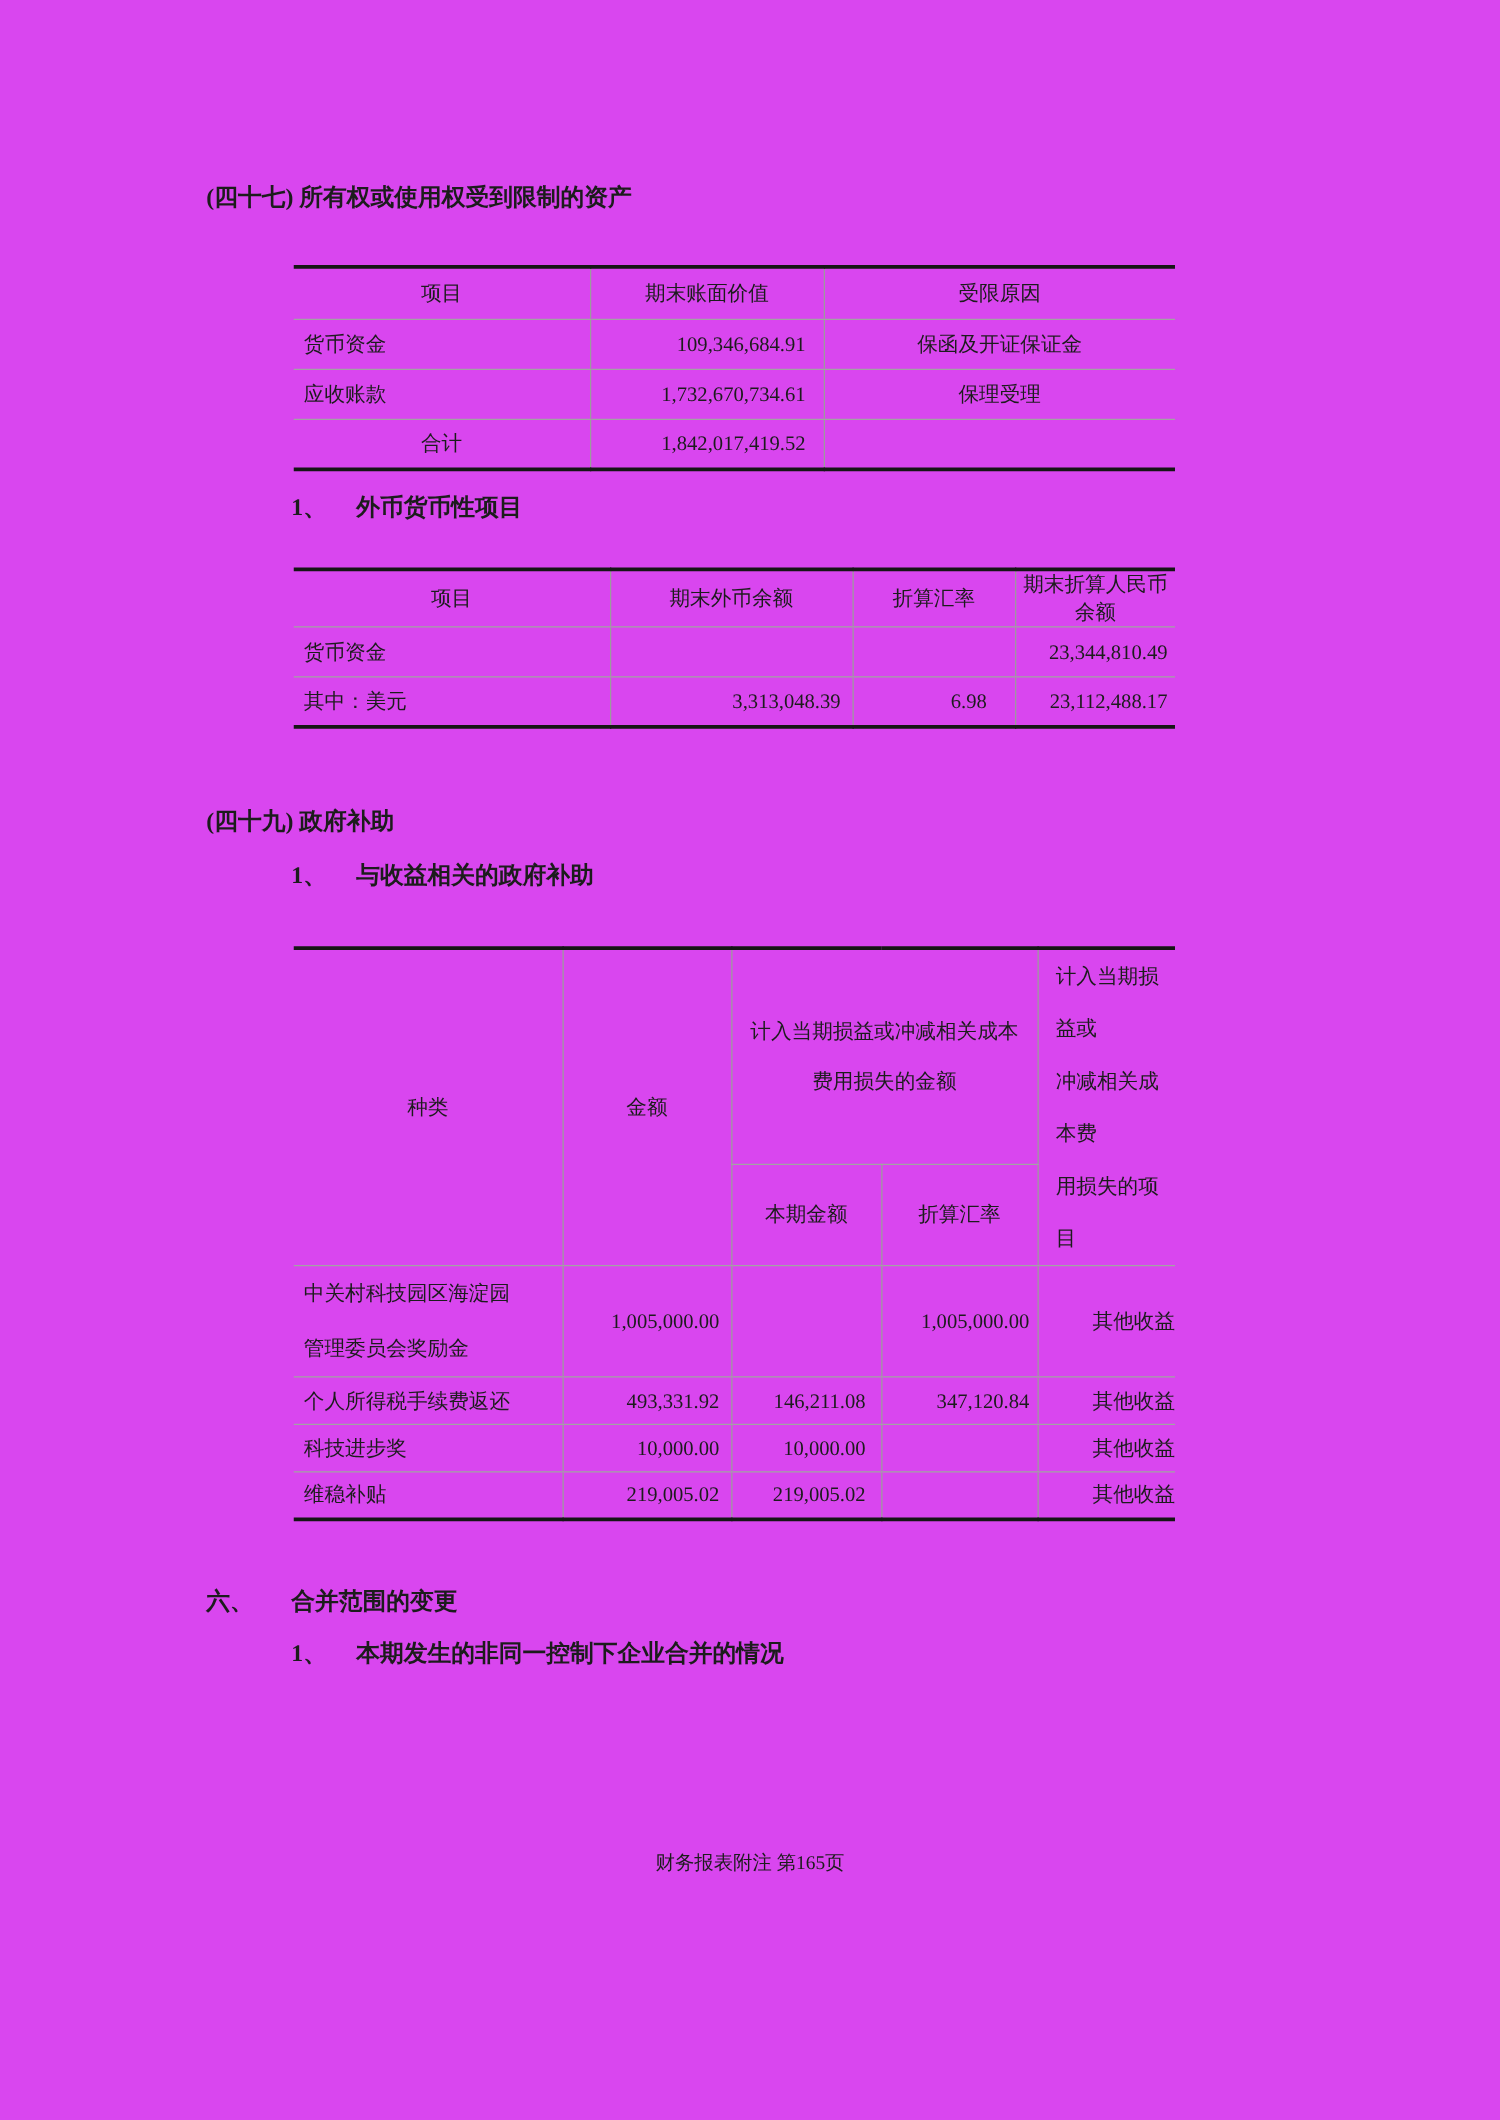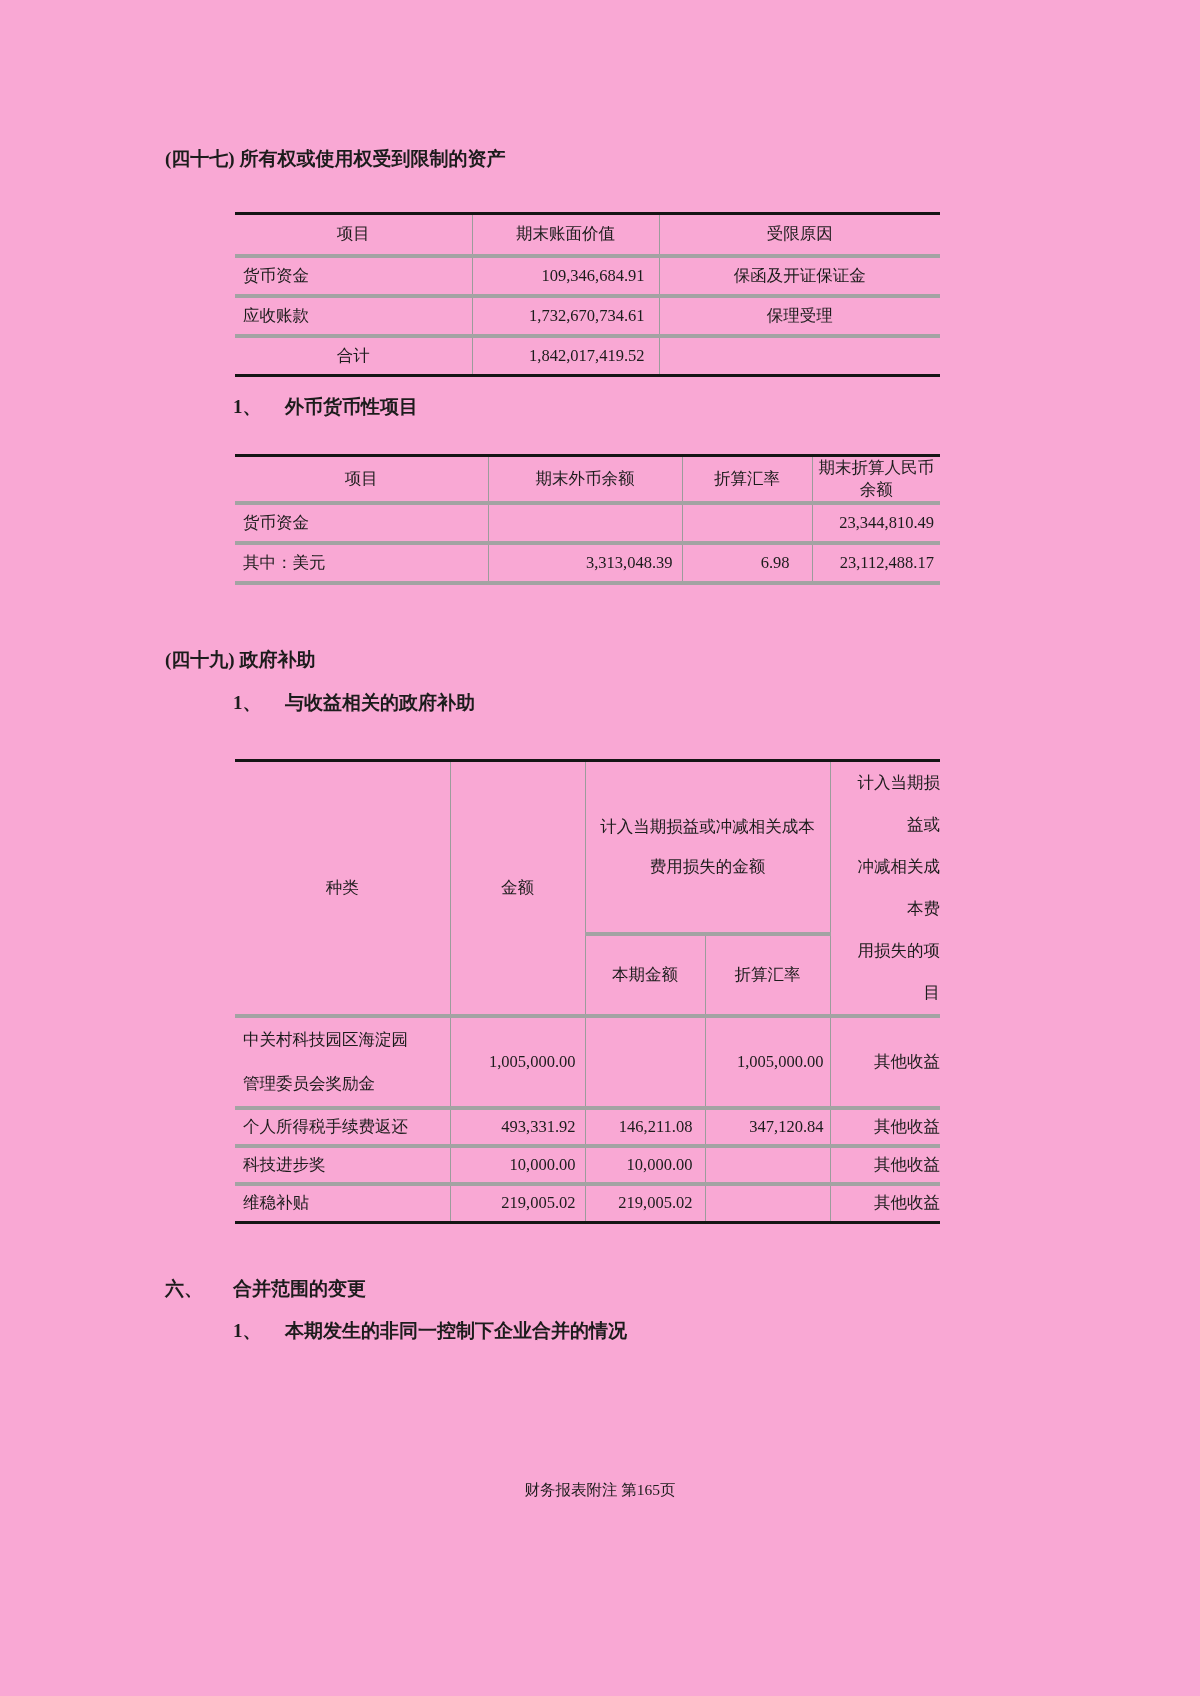--- a/index.html
+++ b/index.html
@@ -1,53 +1,53 @@
 <!DOCTYPE html>
 <html><head>
 <meta charset="utf-8">
 <style>
   html,body{margin:0;padding:0;background:#e8e8e8;}
   .page{
     position:relative;
     width:1200px;height:1696px;
     margin:0 auto;
-    background:#f9a8d4;
+    background:#d946ef;
     font-family:"Liberation Serif","DejaVu Serif",serif;
     color:#1c1c1c;
     overflow:hidden;
   }
   .content{padding:146px 0 0 165px;width:810px;}
 
   .h1{font-size:19px;font-weight:bold;line-height:26px;margin:0;}
   .sub{font-size:19px;font-weight:bold;line-height:26px;margin:0;}
   .sub .num{display:inline-block;width:52px;}
   .sub.indent1{padding-left:68px;}
   .plain-num{display:inline-block;width:68px;}
 
   table{border-collapse:collapse;table-layout:fixed;width:705px;margin-left:70px;
         border-top:3px solid #151515;border-bottom:3px solid #151515;
         font-size:16.5px;}
-  th,td{border-bottom:4px solid #a3a3a3;border-left:1px solid #9c9c9c;
+  th,td{border-bottom:1px solid #a3a3a3;border-left:1px solid #9c9c9c;
         vertical-align:middle;padding:0;font-weight:normal;overflow:hidden;}
   th.first,td.first{border-left:none;}
   tr.lastrow td{border-bottom:none;}
   th{text-align:center;}
   .hrow{height:42px;}
   .drow{height:40px;}
   td.item{text-align:left;padding-left:8px;}
   td.item-indent{text-align:left;padding-left:66px;}
   td.center{text-align:center;}
   td.num{text-align:right;}
   .pr6{padding-right:6px;}  .pr9{padding-right:9px;}
   .pr12{padding-right:12px;} .pr14{padding-right:14px;} .pr22{padding-right:22px;}
 
   
   .t3 .grouph{height:85px;line-height:40px;}
   .t3 .subh{height:40px;}
-  .t3 th.projecth{text-align:right;padding-left:26px;line-height:42px;}
+  .t3 th.projecth{text-align:left;padding-left:14px;line-height:42px;}
   .t3 .line{display:block;}
   .t3 td.project{text-align:right;padding-left:7px;}
   .t3 .row1{height:72px;}
   .t3 .row1 td.item{line-height:44px;}
   .t3 .rowN{height:38px;}
 
   .gap-t1{margin-top:40px;}
   .gap-h48{margin-top:84px;}
   .gap-sub{margin-top:17px;}
   .gap-t2{margin-top:34px;}

